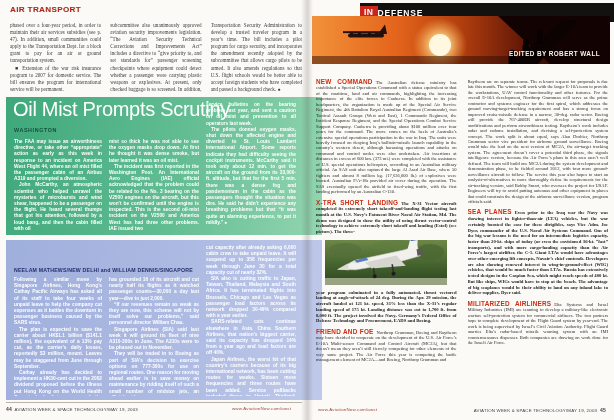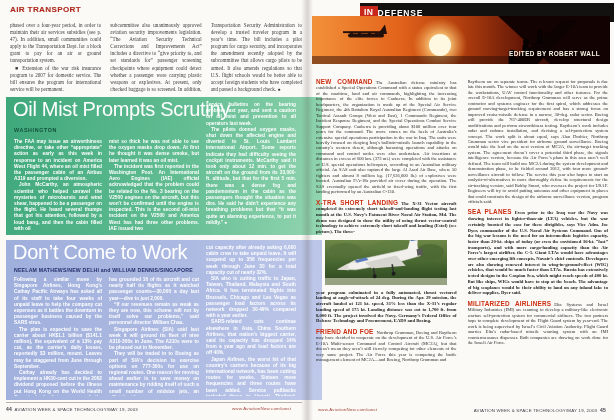--- a/index.html
+++ b/index.html
@@ -97,21 +97,20 @@
         <p>mist so thick he was not able to see the oxygen masks drop down. At first he thought it was dense smoke, but later learned it was an oil mist.</p>
         <p>The incident was first reported in the Washington Post. An International Aero Engines (IAE) official acknowledged that the problem could be related to the No. 3 bearing on the V2500 engines on the aircraft, but this won’t be confirmed until the engine is inspected. This is the second oil-mist incident on the V2500 and America West has had three other problems. IAE issued two</p>
       </div>
       <div class="bcol c3">
         <p>service bulletins on the bearing problem last year, and sent a caution on oil mist and prevention to all operators last week.</p>
         <p>The pilots donned oxygen masks, shut down the affected engine and diverted to St. Louis Lambert International Airport. Some reports indicate they had difficulty seeing the cockpit instruments. McCarthy said it took only about 12 min. to get the aircraft on the ground from its 33,000-ft. altitude, but that for the first 5 min. there was a dense fog and pandemonium in the cabin as the passengers thought the situation was dire. He said he didn’t experience any breathing problems but that “it was quite an alarming experience, to put it mildly.”  ●</p>
       </div>
     </div>
 
     <div id="box-work" class="abs cbox">
-      <h1>Don’t Come to Work</h1>
       <div class="byline">NEELAM MATHEWS/NEW DELHI and WILLIAM DENNIS/SINGAPORE</div>
       <div class="bcol c1">
         <p>Following a similar move by Singapore Airlines, Hong Kong’s Cathay Pacific Airways has asked all of its staff to take four weeks of unpaid leave to help the company cut expenses as it battles the downturn in passenger business caused by the SARS virus.</p>
         <p>The plan is expected to save the carrier about HK$1.1 billion ($141.1 million), the equivalent of a 13% pay cut, as the carrier’s daily losses, reportedly $3 million, mount. Leaves may be staggered from June through September.</p>
         <p>Cathay already has decided to implement a HK30-cent cut in the 2002 dividend proposed before the illness put Hong Kong on the World Health Organization’s list as one of the worst-hit SARS cities. As of May 15, Hong Kong reported 227 deaths from SARS.</p>
 
       </div>
       <div class="bcol c2">
         <p>has grounded 16 of its aircraft and cut nearly half its flights as it watched passenger counts—30,000 a day last year—dive to just 2,000.</p>
         <p>“If our revenues remain as weak as they are now, this scheme will not by itself solve our problems,” said personnel director William Chau.</p>

